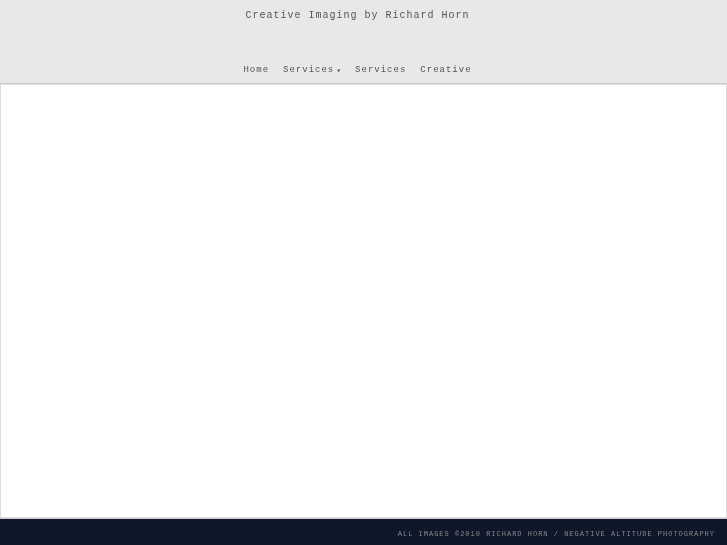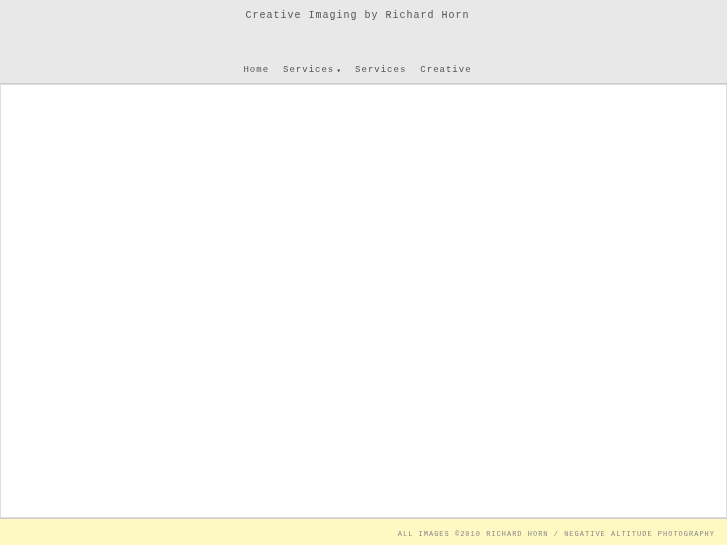--- a/index.html
+++ b/index.html
@@ -73,21 +73,21 @@
     }
 
     #main-content {
       flex: 1;
       background-color: #ffffff;
       border: 1px solid #ddd;
       margin: 0;
     }
 
     #footer {
-      background-color: #fef9c3;
+      background-color: #0f172a;
       border-top: 1px solid #ccc;
       padding: 4px 12px;
       text-align: right;
     }
 
     #footer-text {
       font-size: 7px;
       color: #888;
       letter-spacing: 1px;
       text-transform: uppercase;

